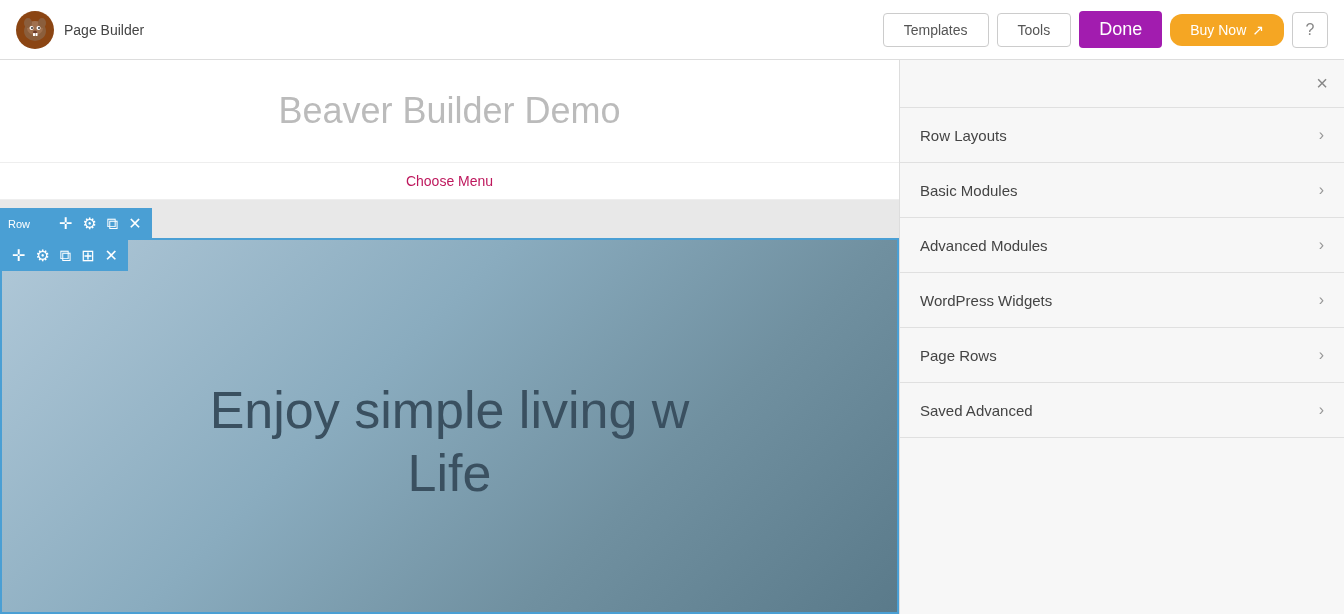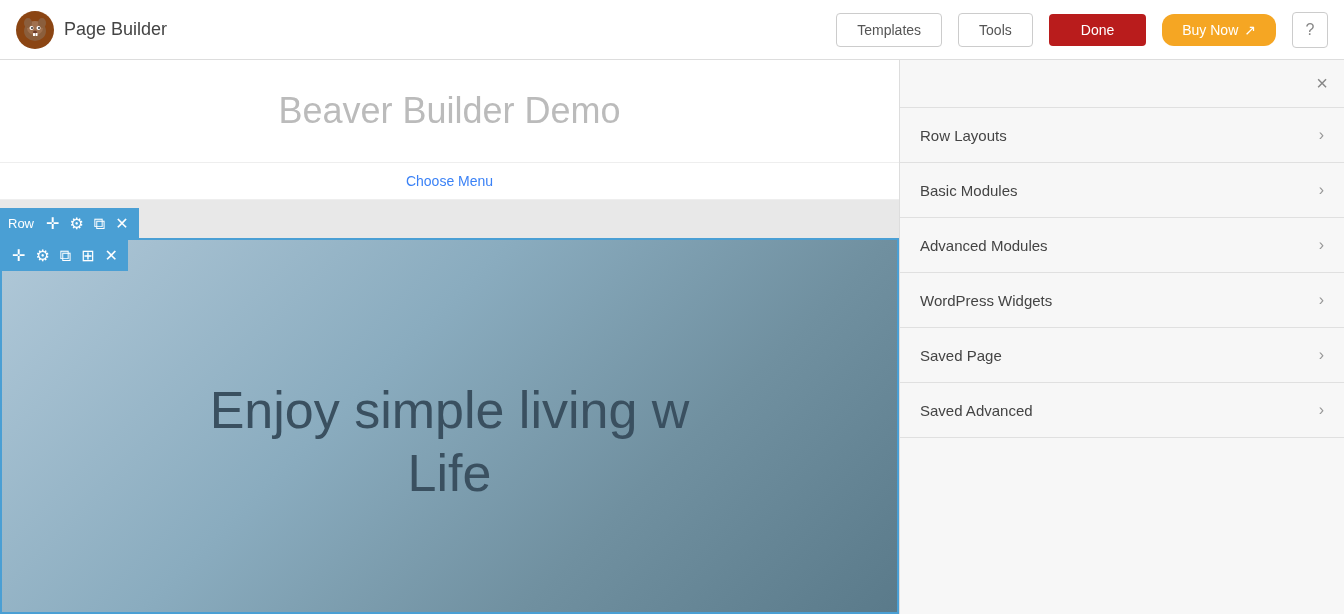--- a/index.html
+++ b/index.html
@@ -17,45 +17,45 @@
       top: 0; left: 0; right: 0;
       z-index: 100;
     }
     #header .logo-area {
       display: flex;
       align-items: center;
       gap: 10px;
       flex: 1;
     }
     #header .app-title {
-      font-size: 18px;
+      font-size: 14px;
       color: #444;
       font-weight: 400;
     }
     #header .header-buttons {
       display: flex;
       align-items: center;
-      gap: 16px;
+      gap: 8px;
     }
     .btn-outline {
       padding: 8px 20px;
       border: 1px solid #ccc;
       background: #fff;
       border-radius: 4px;
       cursor: pointer;
       font-size: 14px;
       color: #555;
     }
     .btn-blue {
-      padding: 8px 32px;
+      padding: 8px 20px;
       border: none;
-      background: #b91c1c;
+      background: #a21caf;
       border-radius: 4px;
       cursor: pointer;
-      font-size: 14px;
+      font-size: 18px;
       color: #fff;
       font-weight: 500;
     }
     .btn-orange {
       padding: 8px 20px;
       border: none;
       background: #f5a623;
       border-radius: 12px;
       cursor: pointer;
       font-size: 14px;
@@ -108,41 +108,41 @@
     }
 
     
     .menu-bar {
       background: #fff;
       border-bottom: 1px solid #eee;
       display: flex;
       align-items: center;
       justify-content: center;
       padding: 10px 0;
-      color: #3b82f6;
+      color: #be185d;
       font-size: 14px;
     }
 
     
     .row-toolbar {
       position: absolute;
       top: 148px;
       left: 0;
       display: flex;
       align-items: center;
       background: #4a9fd4;
       padding: 4px 8px;
       gap: 6px;
       z-index: 10;
     }
     .row-label {
       color: #fff;
-      font-size: 13px;
+      font-size: 11px;
       font-weight: 500;
-      margin-right: 4px;
+      margin-right: 21px;
     }
     .row-toolbar .tb-icon {
       color: #fff;
       font-size: 16px;
       cursor: pointer;
       padding: 2px;
     }
 
     
     .content-row {
@@ -343,21 +343,21 @@
       <span class="panel-section-label">Advanced Modules</span>
       <span class="panel-chevron">›</span>
     </div>
 
     <div class="panel-section">
       <span class="panel-section-label">WordPress Widgets</span>
       <span class="panel-chevron">›</span>
     </div>
 
     <div class="panel-section">
-      <span class="panel-section-label">Saved Page</span>
+      <span class="panel-section-label">Page Rows</span>
       <span class="panel-chevron">›</span>
     </div>
 
     <div class="panel-section">
       <span class="panel-section-label">Saved Advanced</span>
       <span class="panel-chevron">›</span>
     </div>
 
   </div>
 

